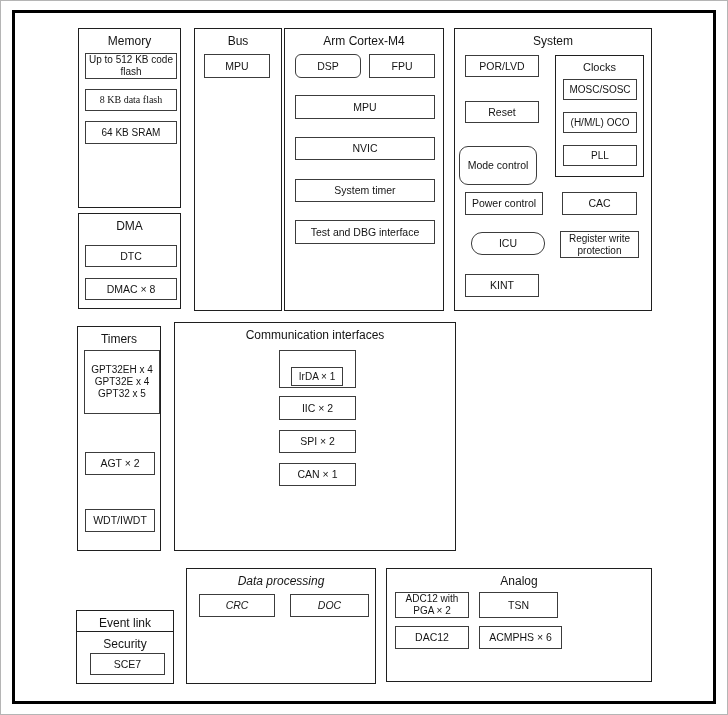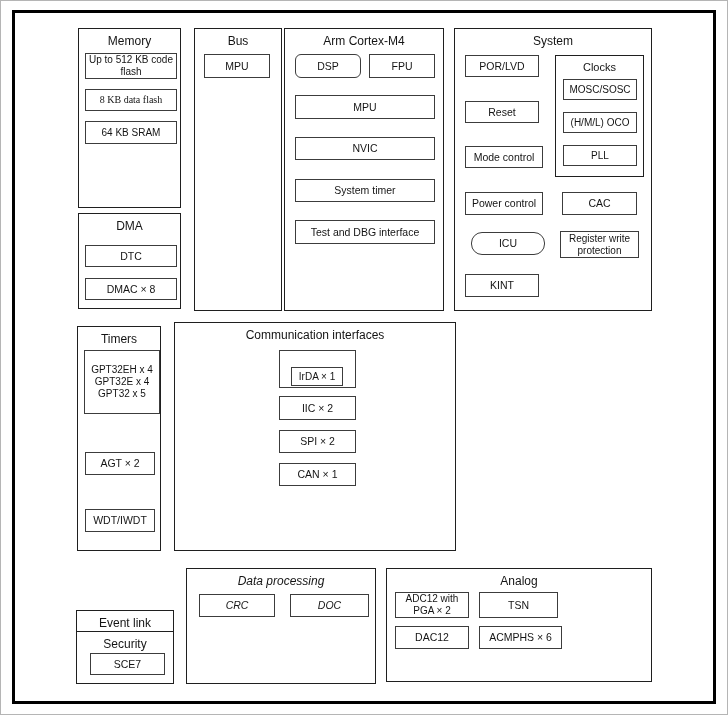--- a/index.html
+++ b/index.html
@@ -61,21 +61,21 @@
     <div class="ibox" style="left:10px; top:66px; width:140px; height:24px;">MPU</div>
     <div class="ibox" style="left:10px; top:108px; width:140px; height:23px;">NVIC</div>
     <div class="ibox" style="left:10px; top:191px; width:140px; height:24px;">Test and DBG interface</div>
     <div class="ibox" style="left:10px; top:150px; width:140px; height:23px;">System timer</div>
   </div>
 
   <div class="block" style="left:453px; top:27px; width:198px; height:283px;">
     <div class="btitle">System</div>
     <div class="ibox" style="left:10px; top:26px; width:74px; height:22px;">POR/LVD</div>
     <div class="ibox" style="left:10px; top:72px; width:74px; height:22px;">Reset</div>
-    <div class="ibox" style="left:10px; top:117px; width:78px; height:22px;">Mode control</div>
+    <div class="ibox" style="left:4px; top:117px; width:78px; height:39px;border-radius:9px;">Mode control</div>
     <div class="ibox" style="left:10px; top:163px; width:78px; height:23px;">Power control</div>
     <div class="ibox" style="left:16px; top:203px; width:74px; height:23px;border-radius:11px;">ICU</div>
     <div class="ibox" style="left:10px; top:245px; width:74px; height:23px;">KINT</div>
 
     <div class="block" style="left:100px; top:26px; width:89px; height:122px;">
       <div class="btitle" style="font-size:11px;">Clocks</div>
       <div class="ibox small" style="left:7px; top:23px; width:74px; height:21px;">MOSC/SOSC</div>
       <div class="ibox small" style="left:7px; top:56px; width:74px; height:21px;">(H/M/L) OCO</div>
       <div class="ibox small" style="left:7px; top:89px; width:74px; height:21px;">PLL</div>
     </div>

